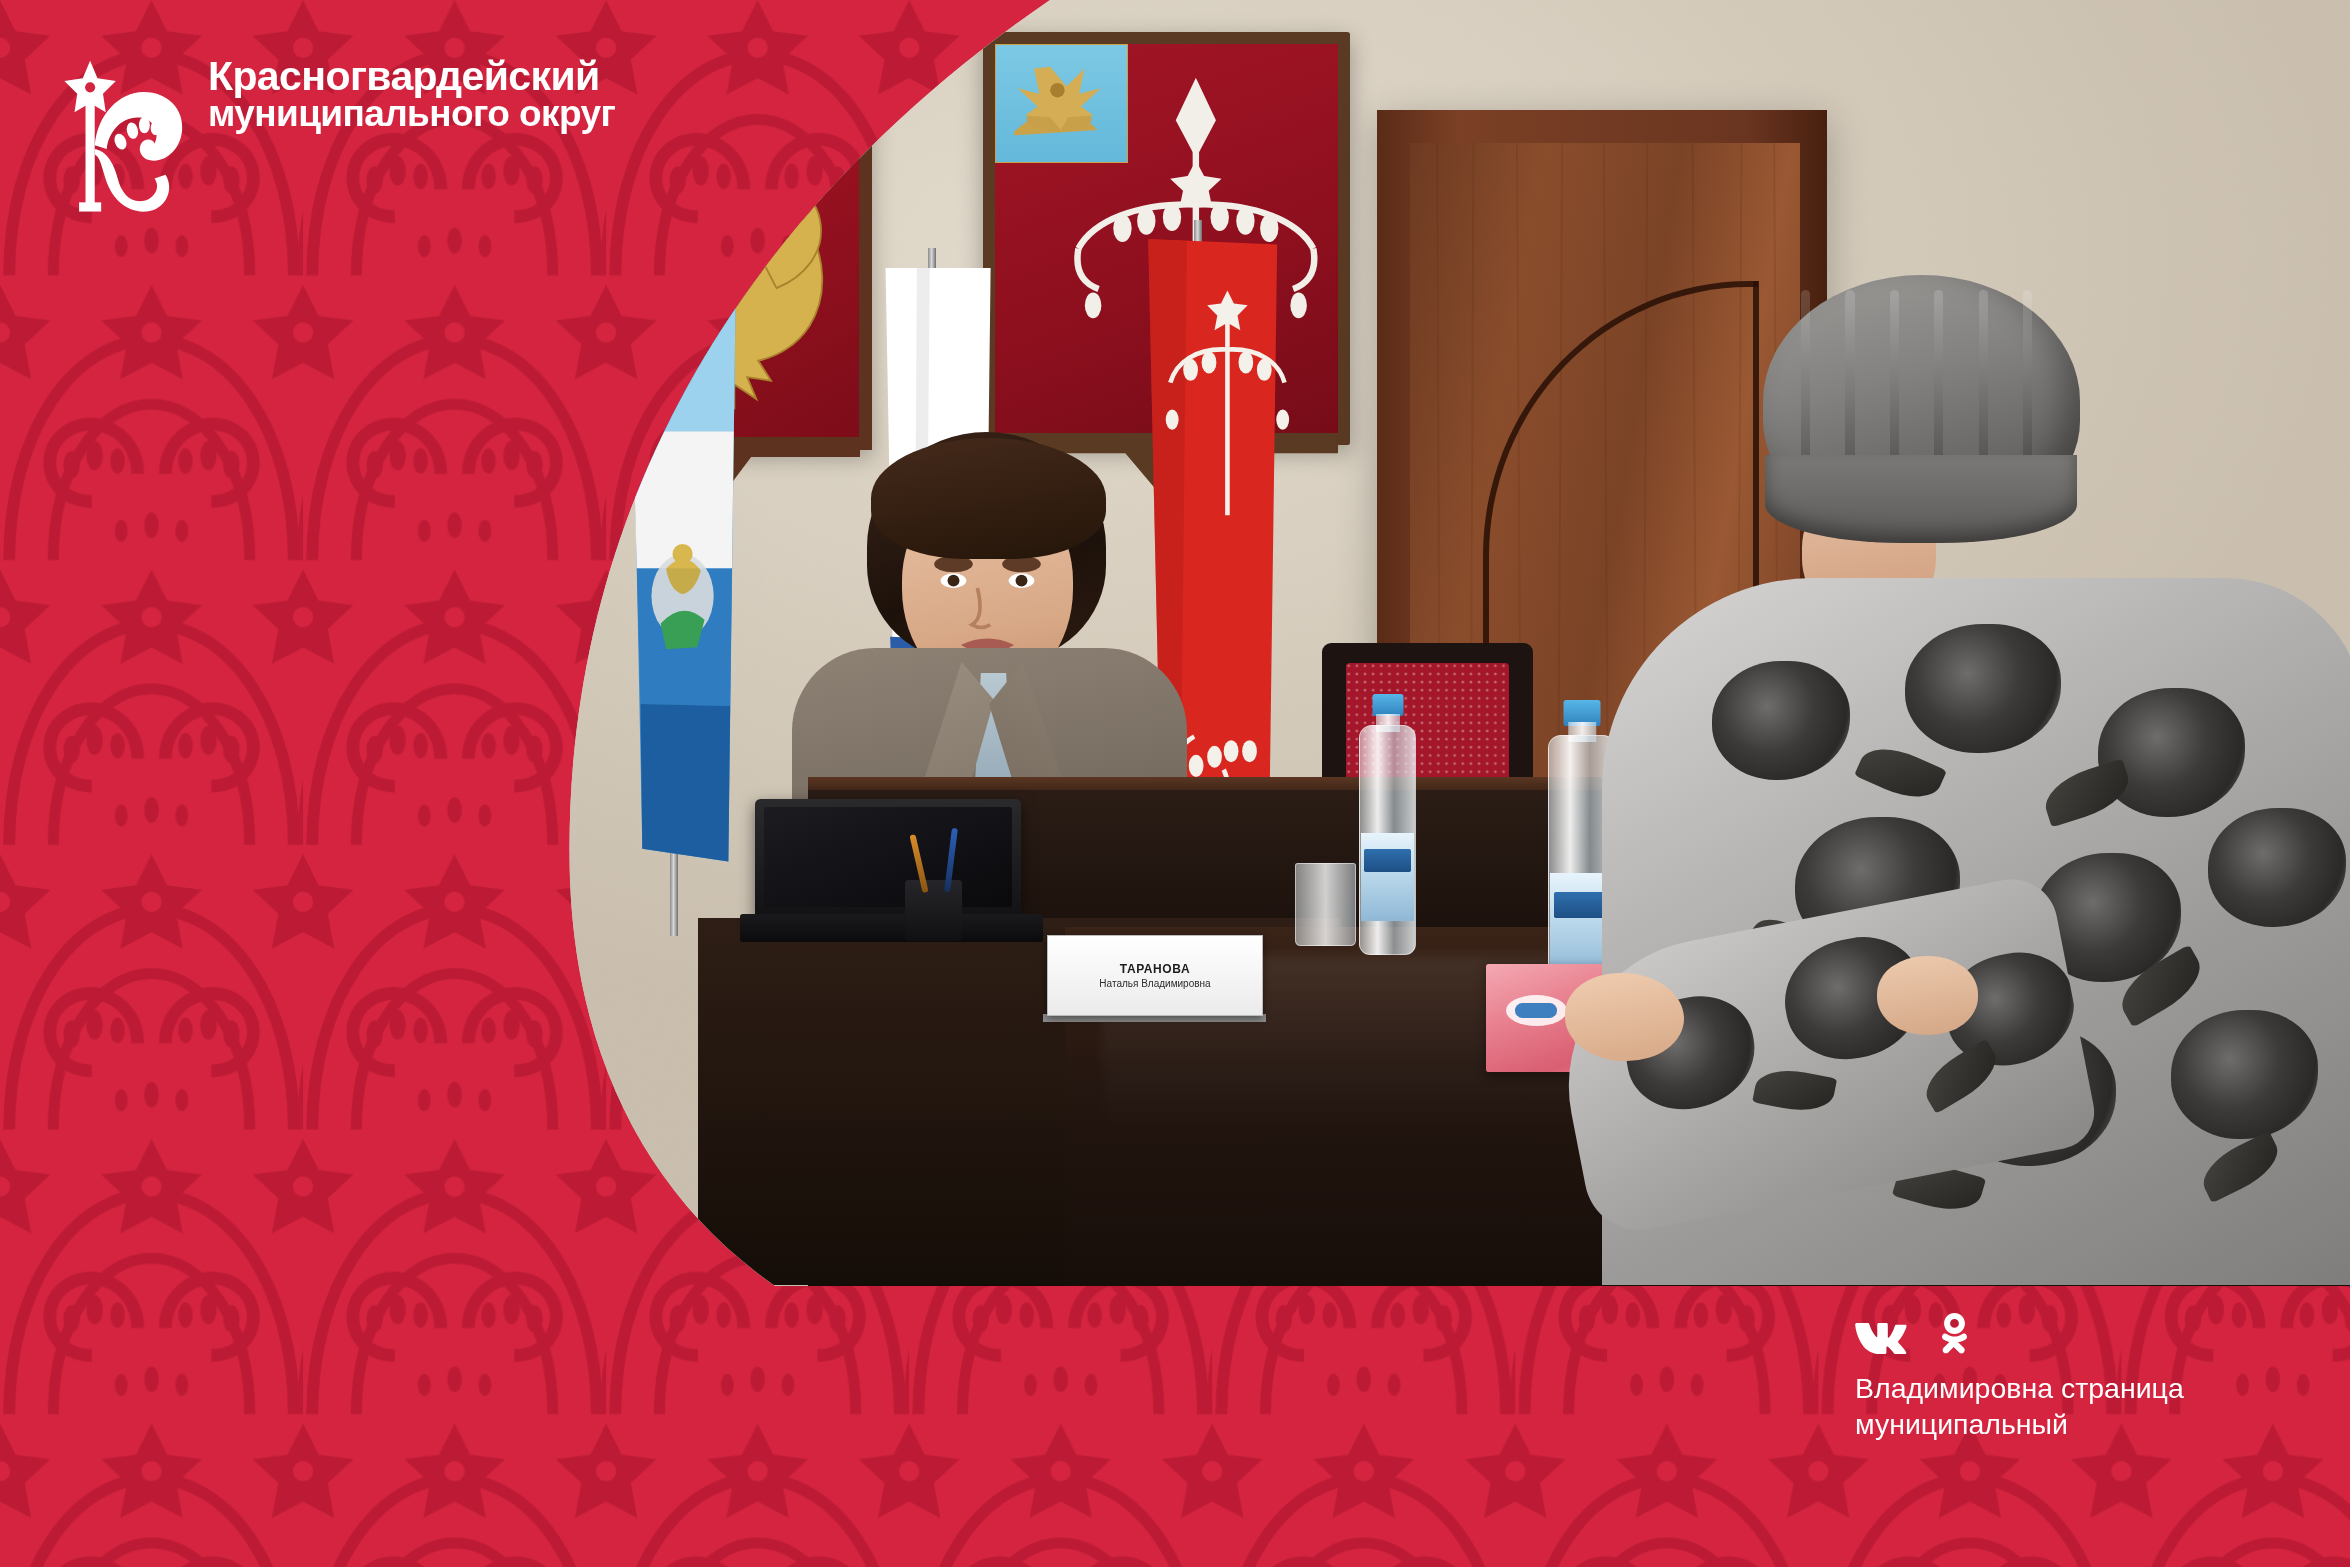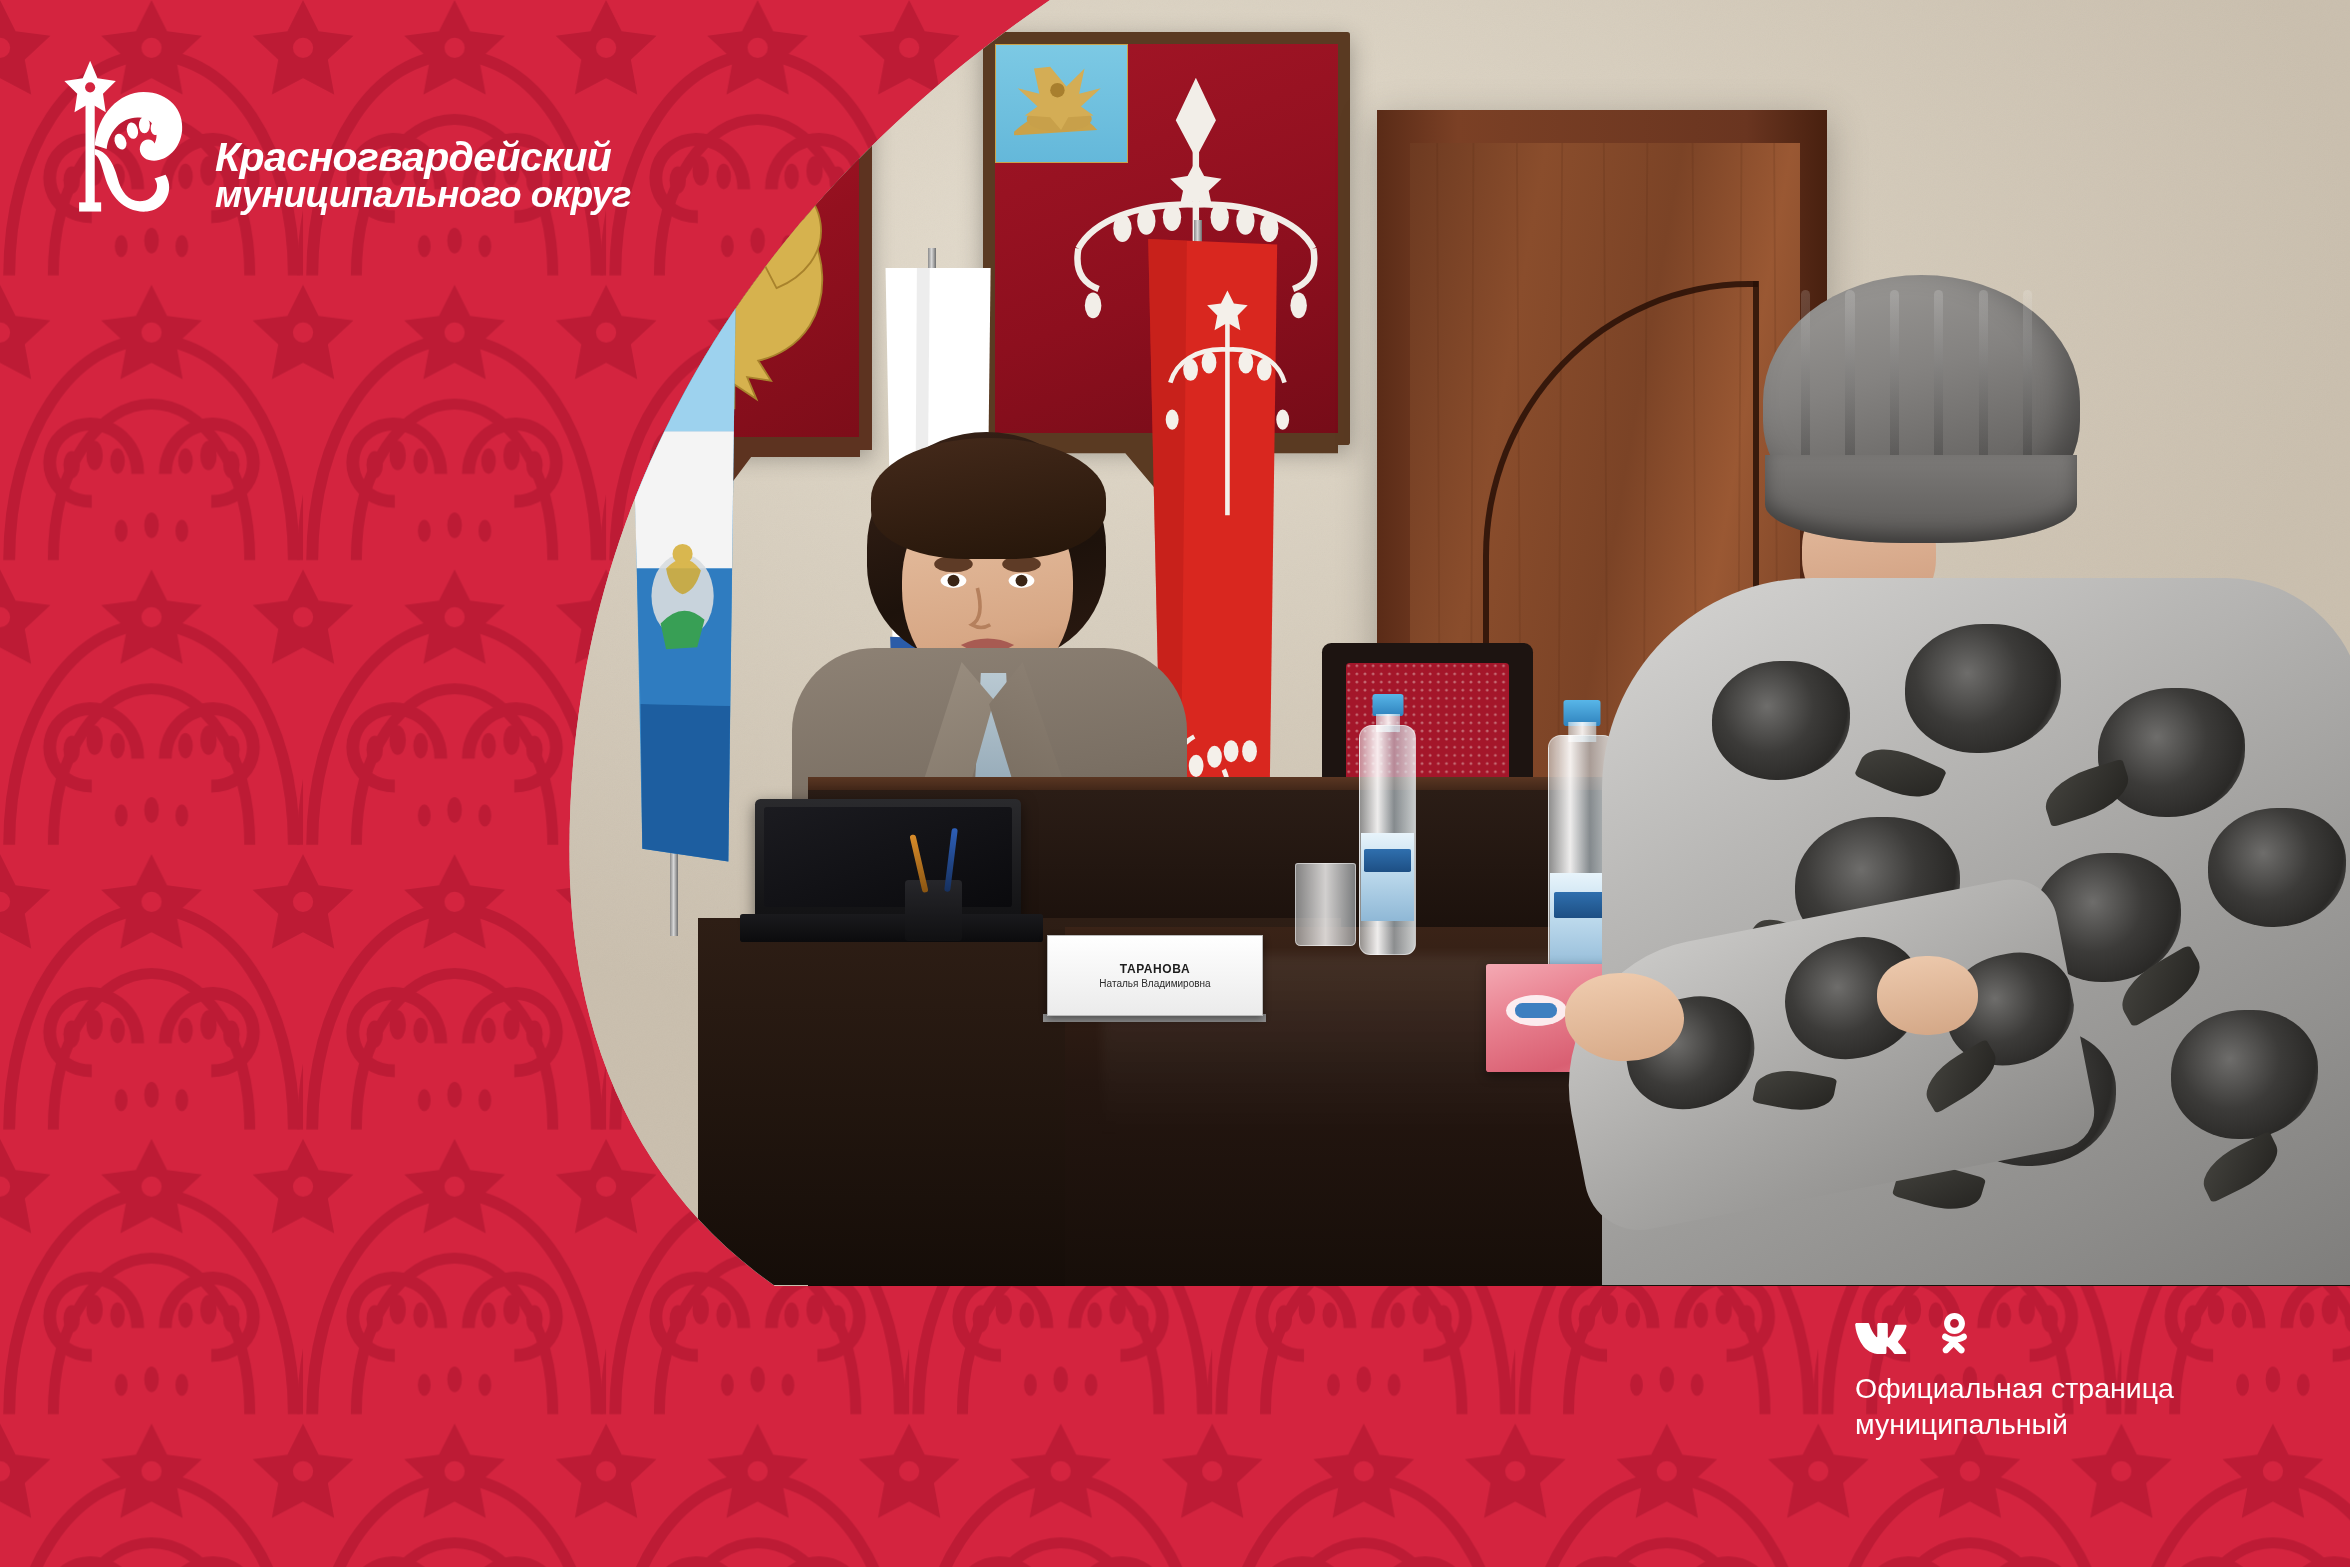--- a/index.html
+++ b/index.html
@@ -189,21 +189,21 @@
   .v-hand{position:absolute;left:-37px;top:698px;width:119px;height:88px;border-radius:46% 52% 48% 50%;
      background:linear-gradient(170deg,#f0cdb0,#d6a886);}
   .v-hand2{position:absolute;left:275px;top:681px;width:101px;height:79px;border-radius:48%;
      background:linear-gradient(170deg,#eecbaf,#d2a584);}
   .rose{position:absolute;border-radius:50% 44% 52% 46%;
      background:radial-gradient(circle at 40% 38%, #6e6d6b 0%, #3c3b39 42%, #2a2927 72%, rgba(42,41,39,0) 100%);}
   .leaf{position:absolute;border-radius:60% 8% 60% 8%;
      background:linear-gradient(140deg,#45443f,#23221f);}
 
   
-  .logo{position:absolute;left:57px;top:57px;display:flex;align-items:flex-end;gap:20px;font-style:italic;}
+  .logo{position:absolute;left:57px;top:57px;display:flex;align-items:flex-start;gap:13px;}
   .logo-mark{width:138px;height:156px;position:relative;flex:0 0 auto;}
   .logo-text{display:flex;flex-direction:column;line-height:.96;}
   .logo-l1{font-size:41px;font-weight:700;color:#fff;letter-spacing:-0.6px;white-space:nowrap;}
   .logo-l2{font-size:37px;font-weight:700;color:#fff;letter-spacing:-0.6px;white-space:nowrap;}
 
   
   .caption{position:absolute;left:83px;top:1242px;width:1433px;color:#fff;}
   .cap-line{font-size:55px;line-height:1.25;font-weight:400;
      letter-spacing:0.2px;white-space:nowrap;
      transform:scaleX(.93);transform-origin:left center;}
@@ -625,19 +625,19 @@
              S26.3 0 20 0 Z m0 16.2 c-2.7 0 -4.8 -2.2 -4.8 -4.8 S17.3 6.6 20 6.6 s4.8 2.2 4.8 4.8
              S22.7 16.2 20 16.2 Z"></path>
         <path fill="#fff" d="M25.6 31.7 c2.3 -.5 4.5 -1.4 6.5 -2.8 c1.6 -1.1 2 -3.3 .9 -4.9
              c-1.1 -1.6 -3.3 -2 -4.9 -.9 c-4.9 3.4 -11.3 3.4 -16.2 0 c-1.6 -1.1 -3.8 -.7 -4.9 .9
              c-1.1 1.6 -.7 3.8 .9 4.9 c2 1.4 4.2 2.3 6.5 2.8 l-6.3 6.3 c-1.4 1.4 -1.4 3.6 0 5
              c.7 .7 1.6 1 2.5 1 s1.8 -.3 2.5 -1 l6 -6 l6 6 c1.4 1.4 3.6 1.4 5 0 c1.4 -1.4 1.4 -3.6 0 -5
              l-6.5 -6.3 Z"></path>
       </svg>
     </div>
     <div class="social-lines">
-      <div>Официальная страница</div>
+      <div>Владимировна страница</div>
       <div>муниципальный</div>
     </div>
   </div>
 
 </div>
 
 
 </body></html>

